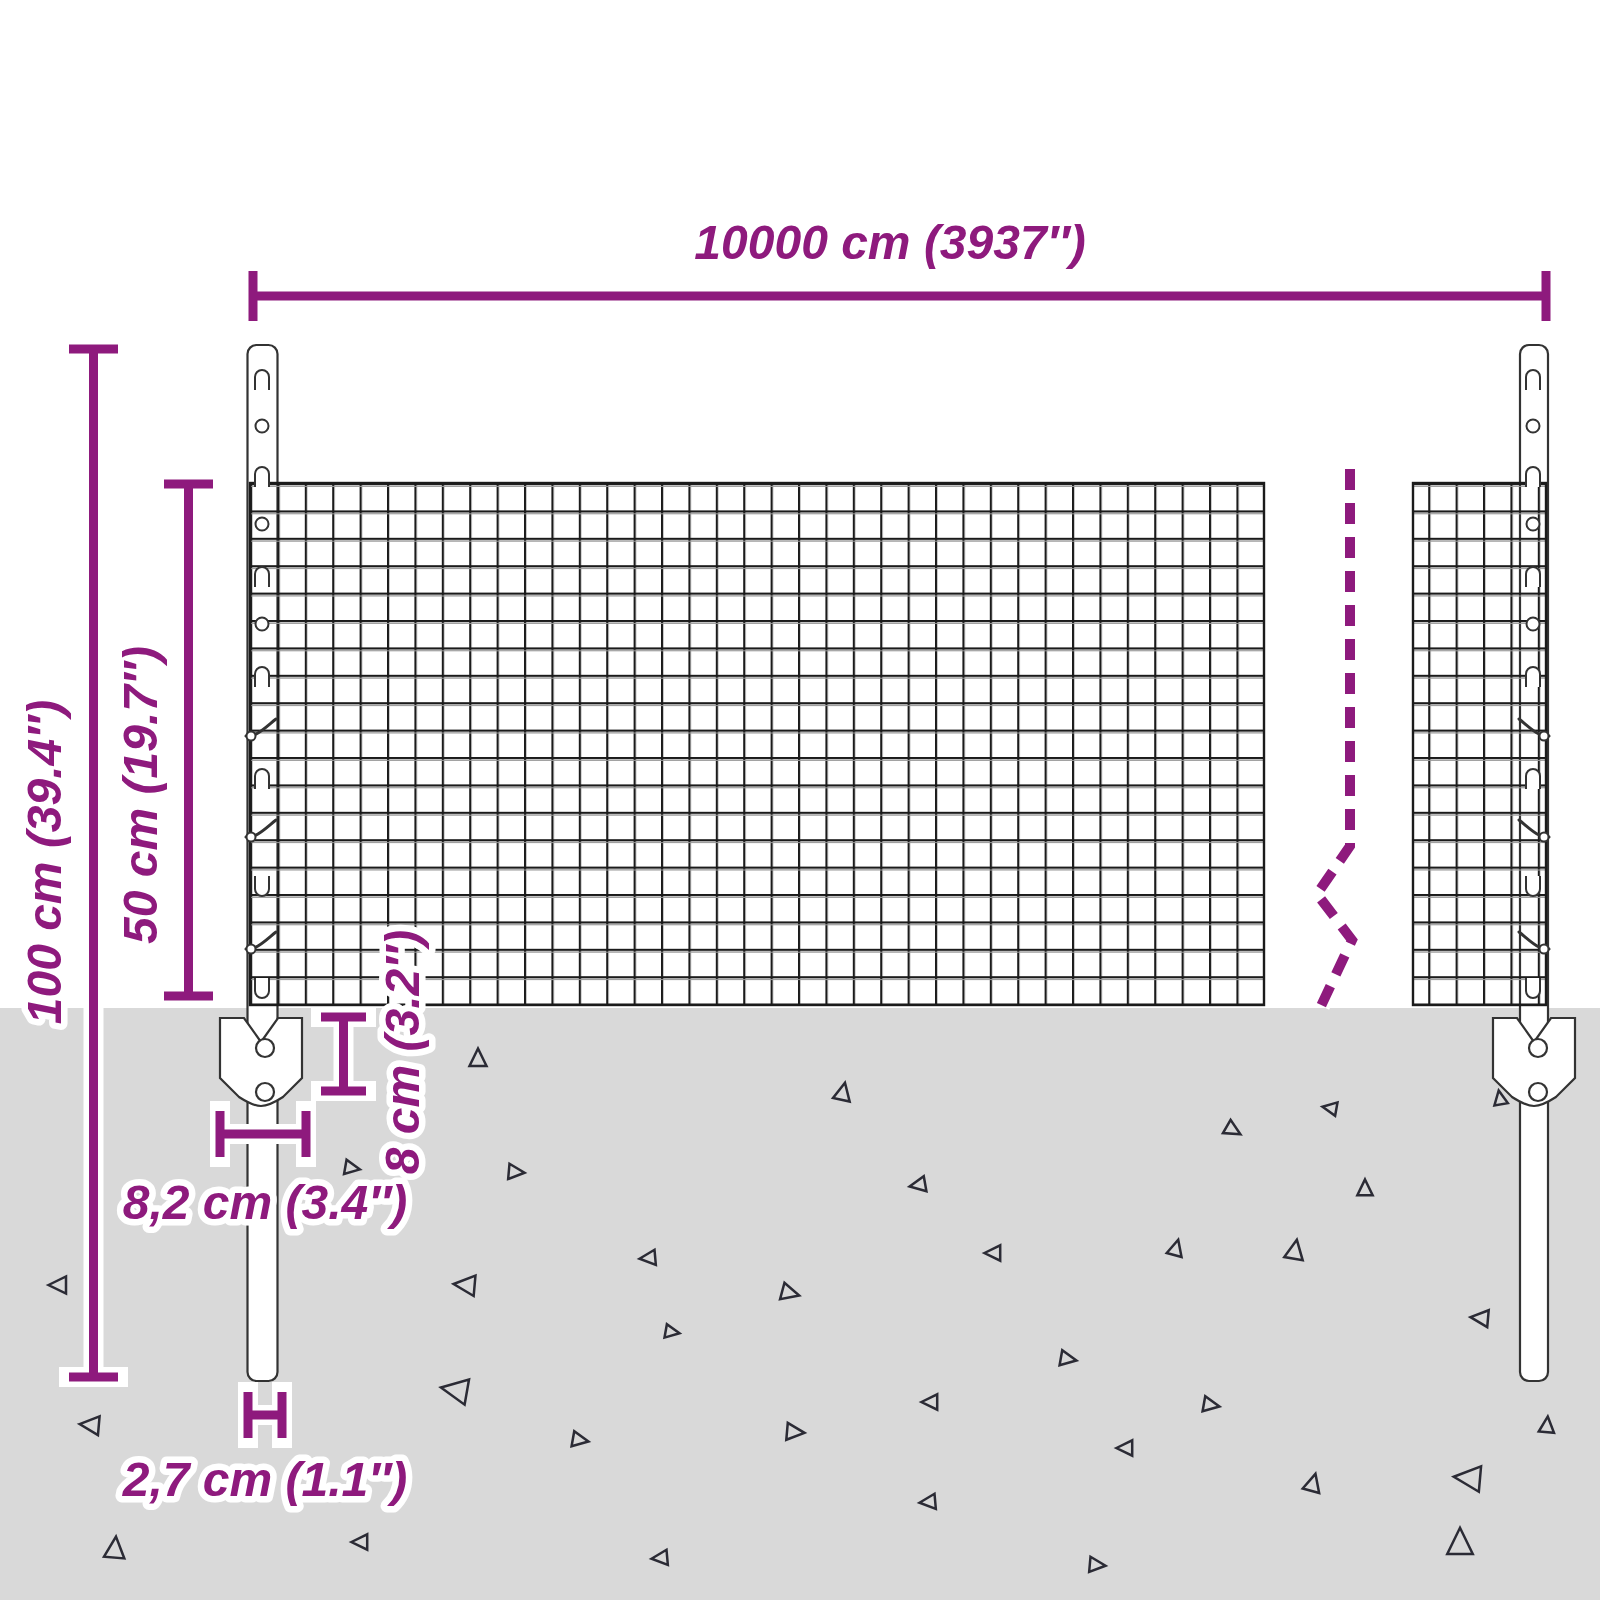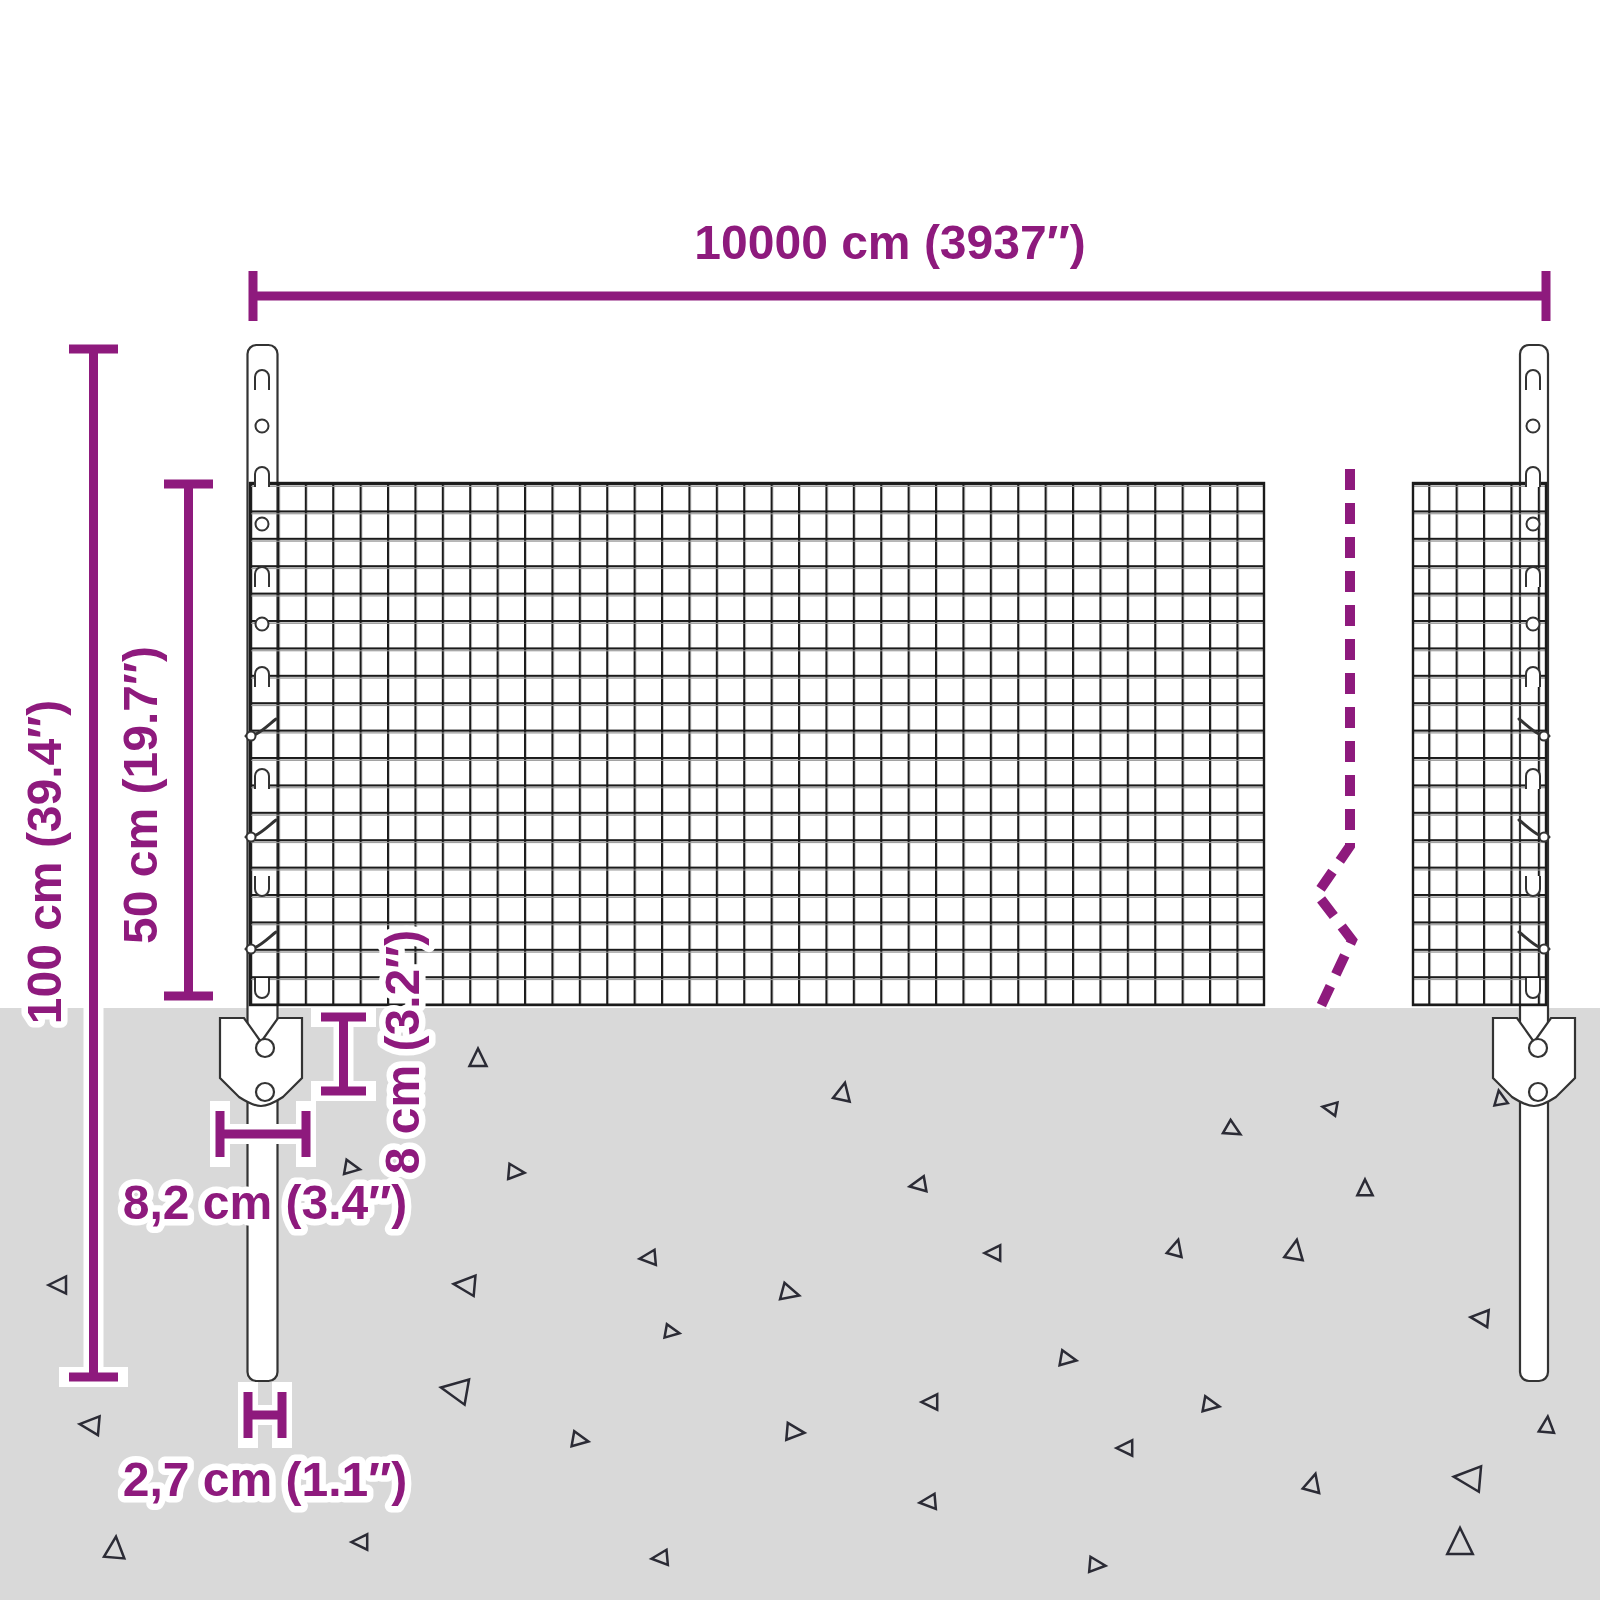--- a/index.html
+++ b/index.html
@@ -1,16 +1,16 @@
 <!DOCTYPE html>
 <html><head>
 <meta charset="utf-8">
 <style>
   html,body{margin:0;padding:0;background:#ffffff;}
-  .stage{width:1600px;height:1600px;position:relative;}
+  .stage{width:1600px;height:1600px;position:relative;font-style:italic;}
   svg{display:block;}
   text.dim-label{
     font-family:"Liberation Sans", sans-serif;
     font-weight:700;
     font-size:48px;
     stroke:#ffffff;
     stroke-width:13px;
     stroke-linejoin:round;
     paint-order:stroke fill;
   }

